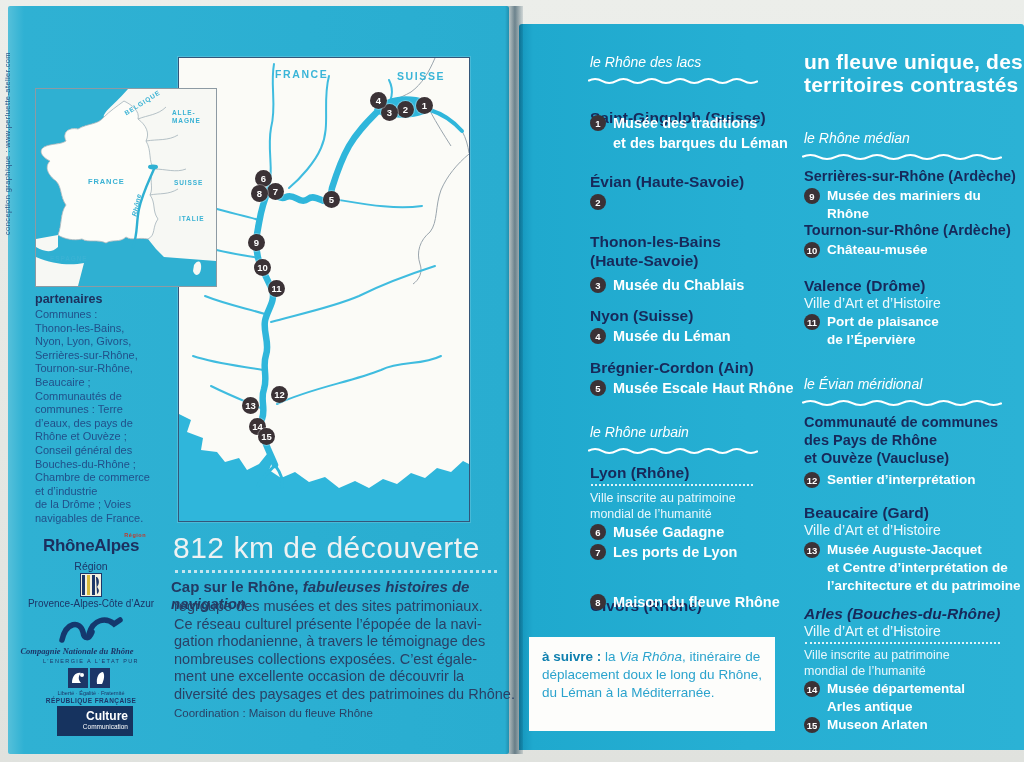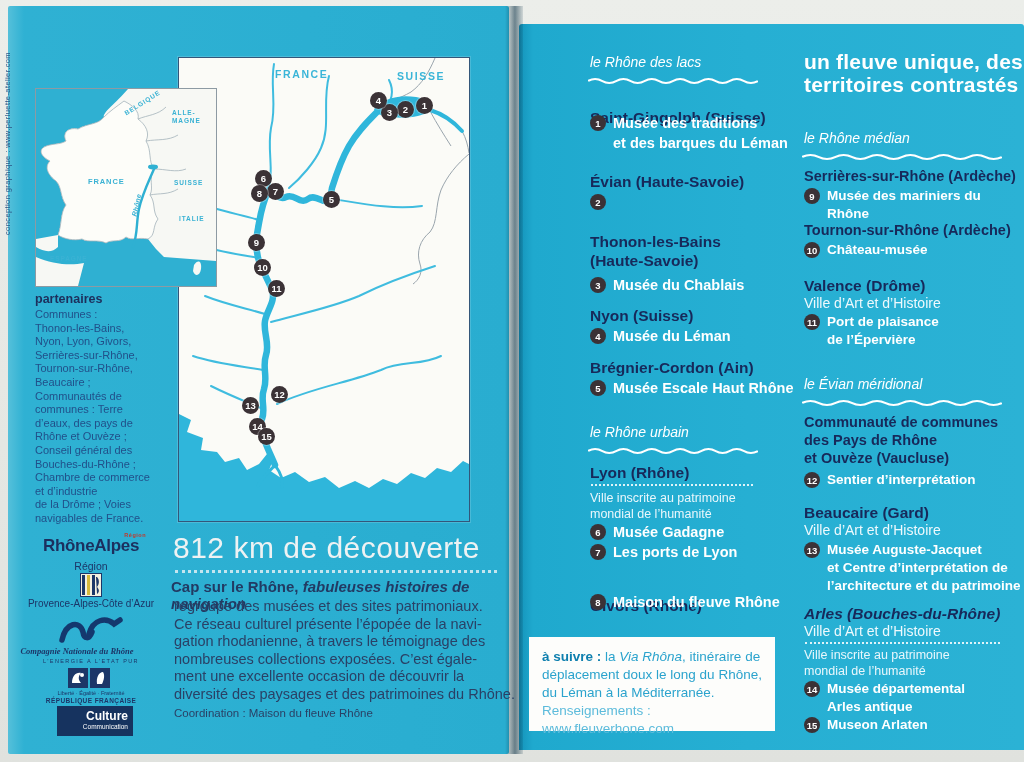--- a/index.html
+++ b/index.html
@@ -276,21 +276,20 @@
   </div>
 
   <div class="abs city" style="left:590px;top:596px;">Givors (Rhône)</div>
   <div class="abs item" style="left:590px;top:593px;">
     <span class="badge">8</span>
     <span class="itext">Maison du fleuve Rhône</span>
   </div>
 
   <div class="abs suivrebox">
     <b>à suivre :</b><span> la </span><i>Via Rhôna</i><span>, itinéraire de déplacement doux le long du Rhône, du Léman à la Méditerranée.</span><br>
-    <span class="url">Renseignements : www.fleuverhone.com</span>
   </div>
 
   <div class="abs headline" style="left:804px;top:50px;">un fleuve unique, des
 territoires contrastés</div>
 
   <div class="abs sechead" style="left:804px;top:130px;">le Rhône médian</div>
   <svg class="abs" style="left:802px;top:152px;" width="200" height="8" viewBox="0 0 120 8" preserveAspectRatio="none">
       <path d="M0,5 Q5,1 10,5 T20,5 T30,5 T40,5 T50,5 T60,5 T70,5 T80,5 T90,5 T100,5 T110,5 T120,5" stroke="#fff" stroke-width="1.8" fill="none"></path>
     </svg>
 

